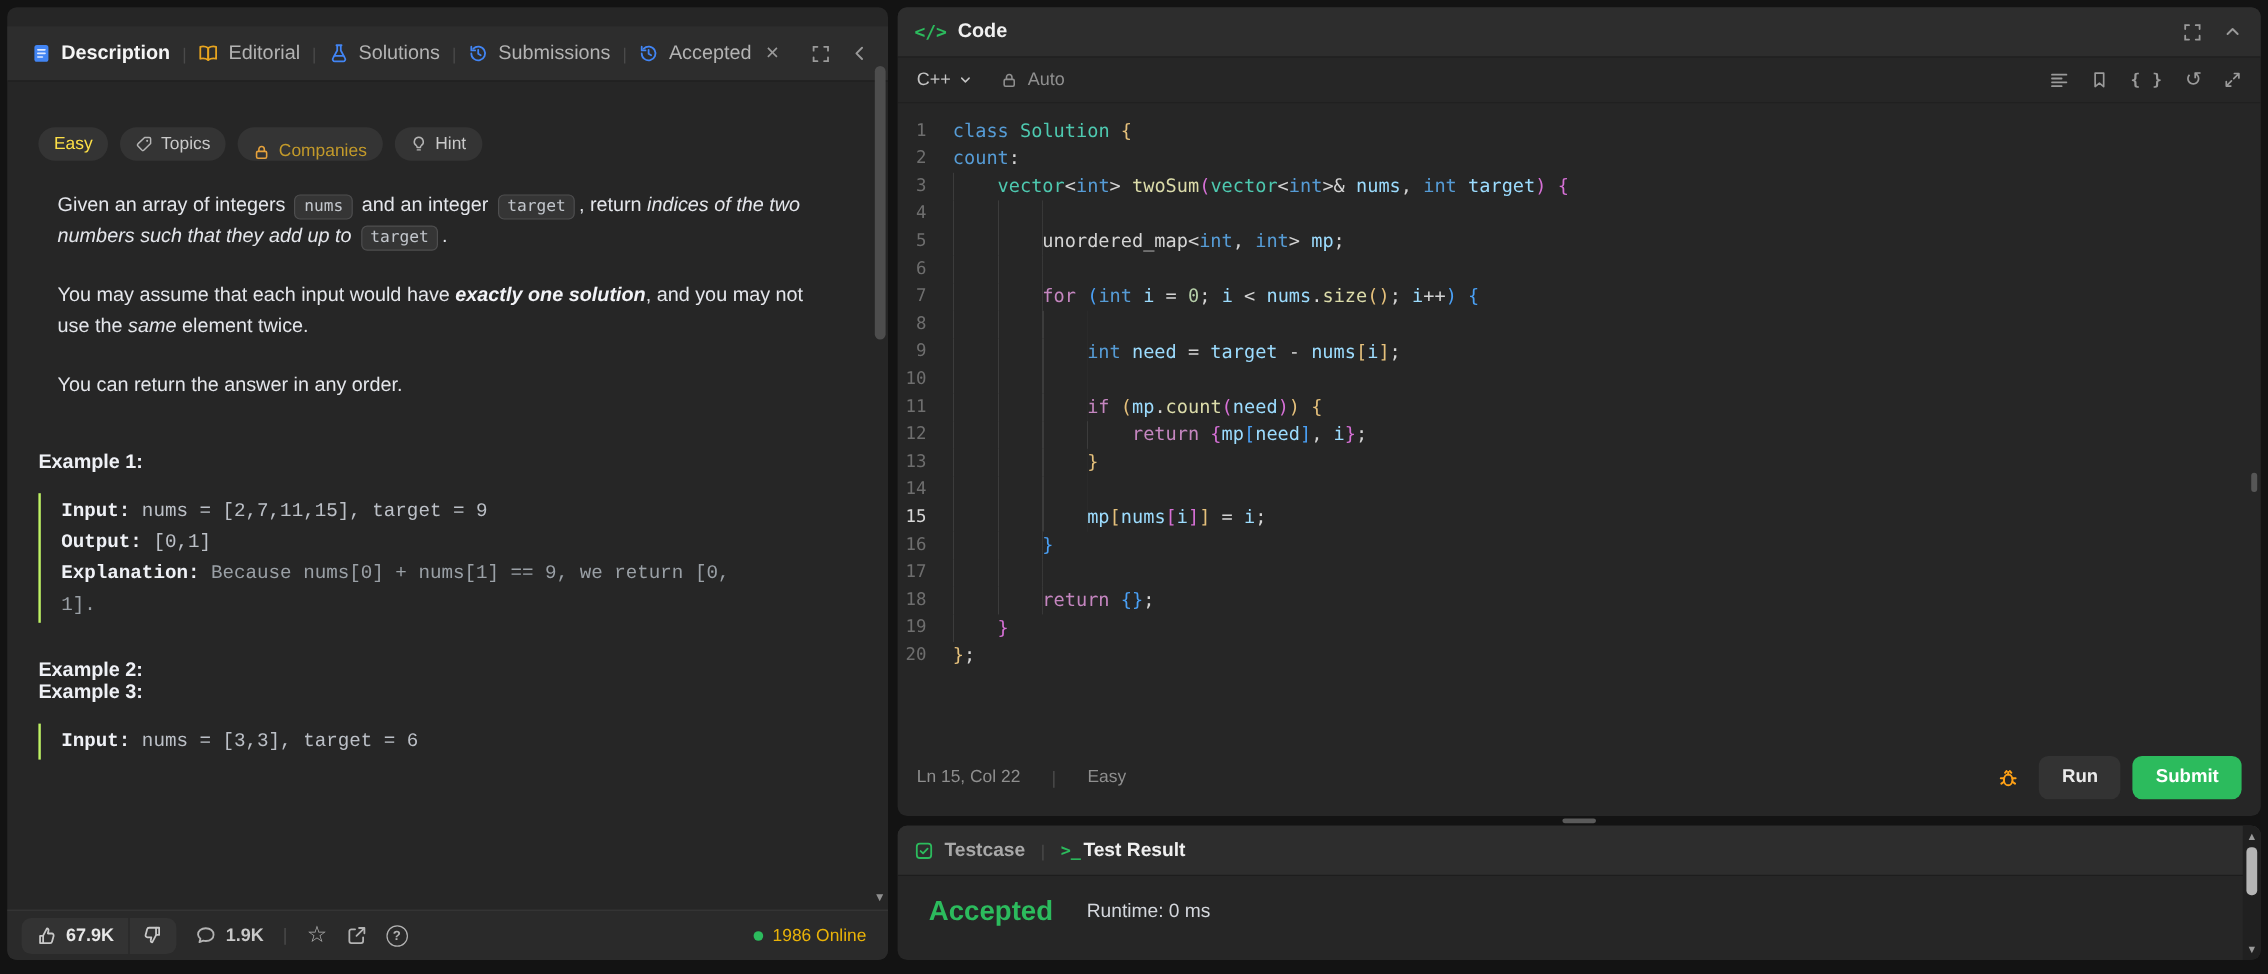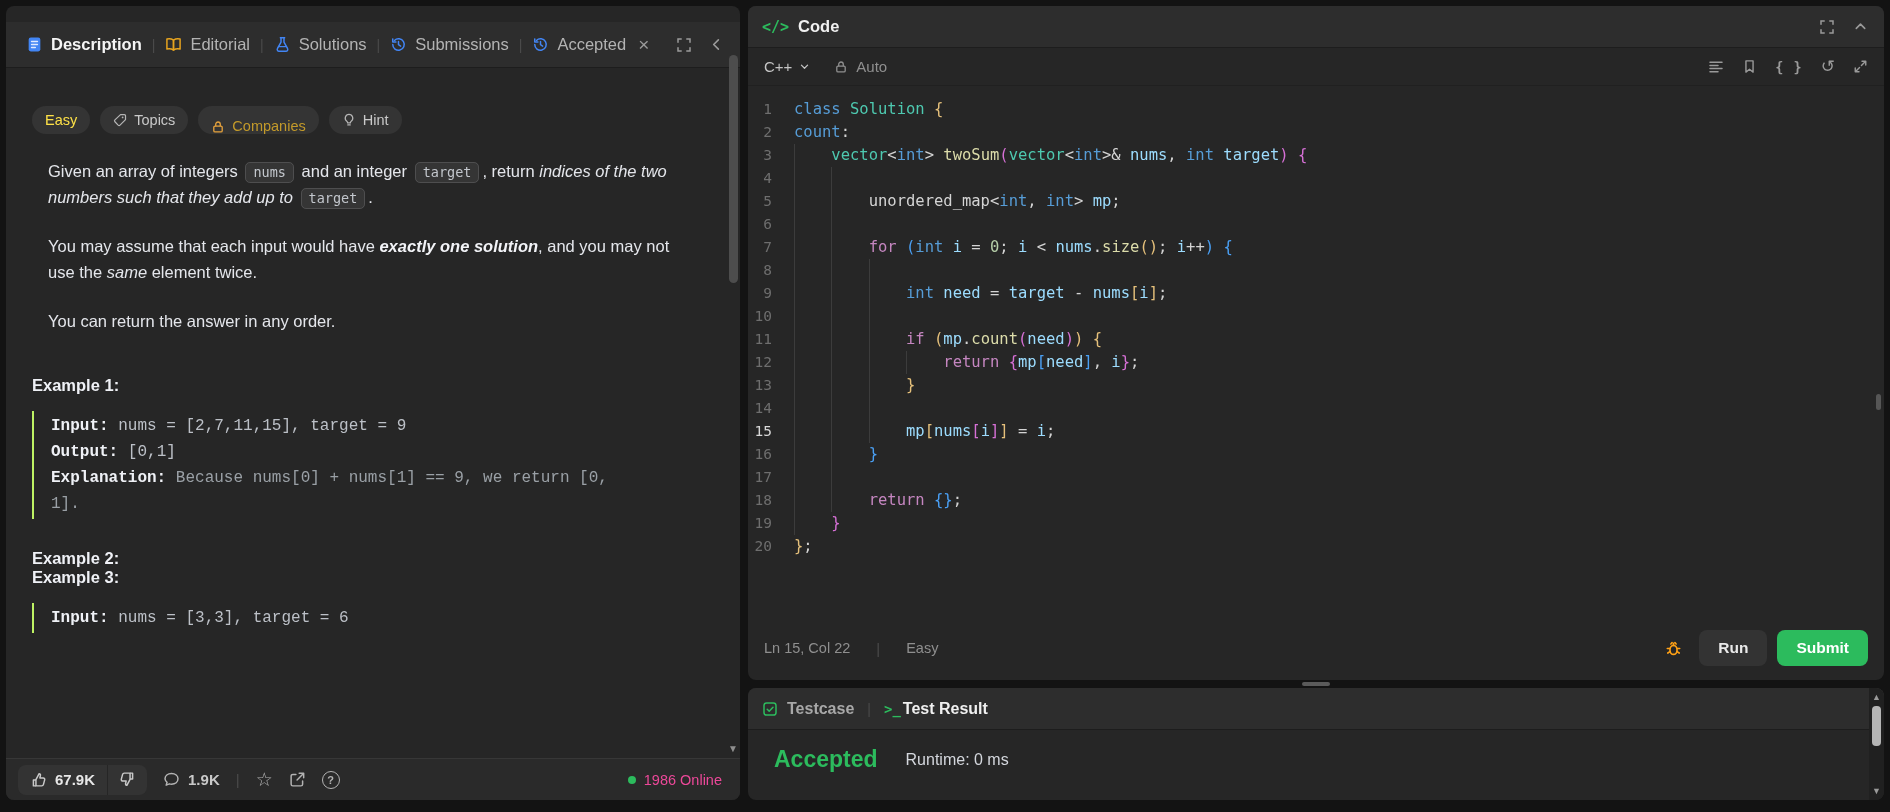--- a/index.html
+++ b/index.html
@@ -68,21 +68,21 @@
   .vote-like { display:flex; align-items:center; gap:8px; padding:0 12px; color:#e8e8e8; font-size:15px; font-weight:700; cursor:pointer; }
   .vote-like .ibtn, .vote-dislike { color:#c9c9c9; }
   .vote-divider { width:1px; background:#262626; }
   .vote-dislike { display:flex; align-items:center; padding:0 11px; cursor:pointer; }
   .foot-item { display:flex; align-items:center; gap:8px; color:#c9c9c9; font-size:15px; font-weight:700; cursor:pointer; }
   .foot-sep { color:#4a4a4a; font-size:15px; }
   .foot-ic { color:#b3b3b3; }
   .star-glyph { font-size:19px; line-height:1; }
   .help-circle { width:18px; height:18px; border:1.5px solid #b3b3b3; border-radius:50%; font-size:11px; font-weight:700;
     display:inline-flex; align-items:center; justify-content:center; }
-  .online { margin-left:auto; display:flex; align-items:center; gap:8px; color:#ec4899; font-size:14.5px; padding-right:6px; }
+  .online { margin-left:auto; display:flex; align-items:center; gap:8px; color:#eab308; font-size:14.5px; padding-right:6px; }
   .dot { width:8px; height:8px; border-radius:50%; background:#2cbb5d; }
 
   
   .panel-header { height:42px; flex:none; display:flex; align-items:center; background:#2d2d2d;
     padding:0 14px; border-bottom:1px solid #1d1d1d; }
   .code-glyph { color:#2cbb5d; font-weight:700; font-size:15px; font-family:"DejaVu Sans Mono",monospace; margin-right:9px; }
   .panel-title { font-size:16.5px; font-weight:700; color:#f0f0f0; }
   .header-right { margin-left:auto; display:flex; gap:18px; align-items:center; color:#9a9a9a; padding-right:2px; }
 
   .toolbar { height:38px; flex:none; display:flex; align-items:center; padding:0 16px; border-bottom:1px solid #202020; color:#9a9a9a; }

